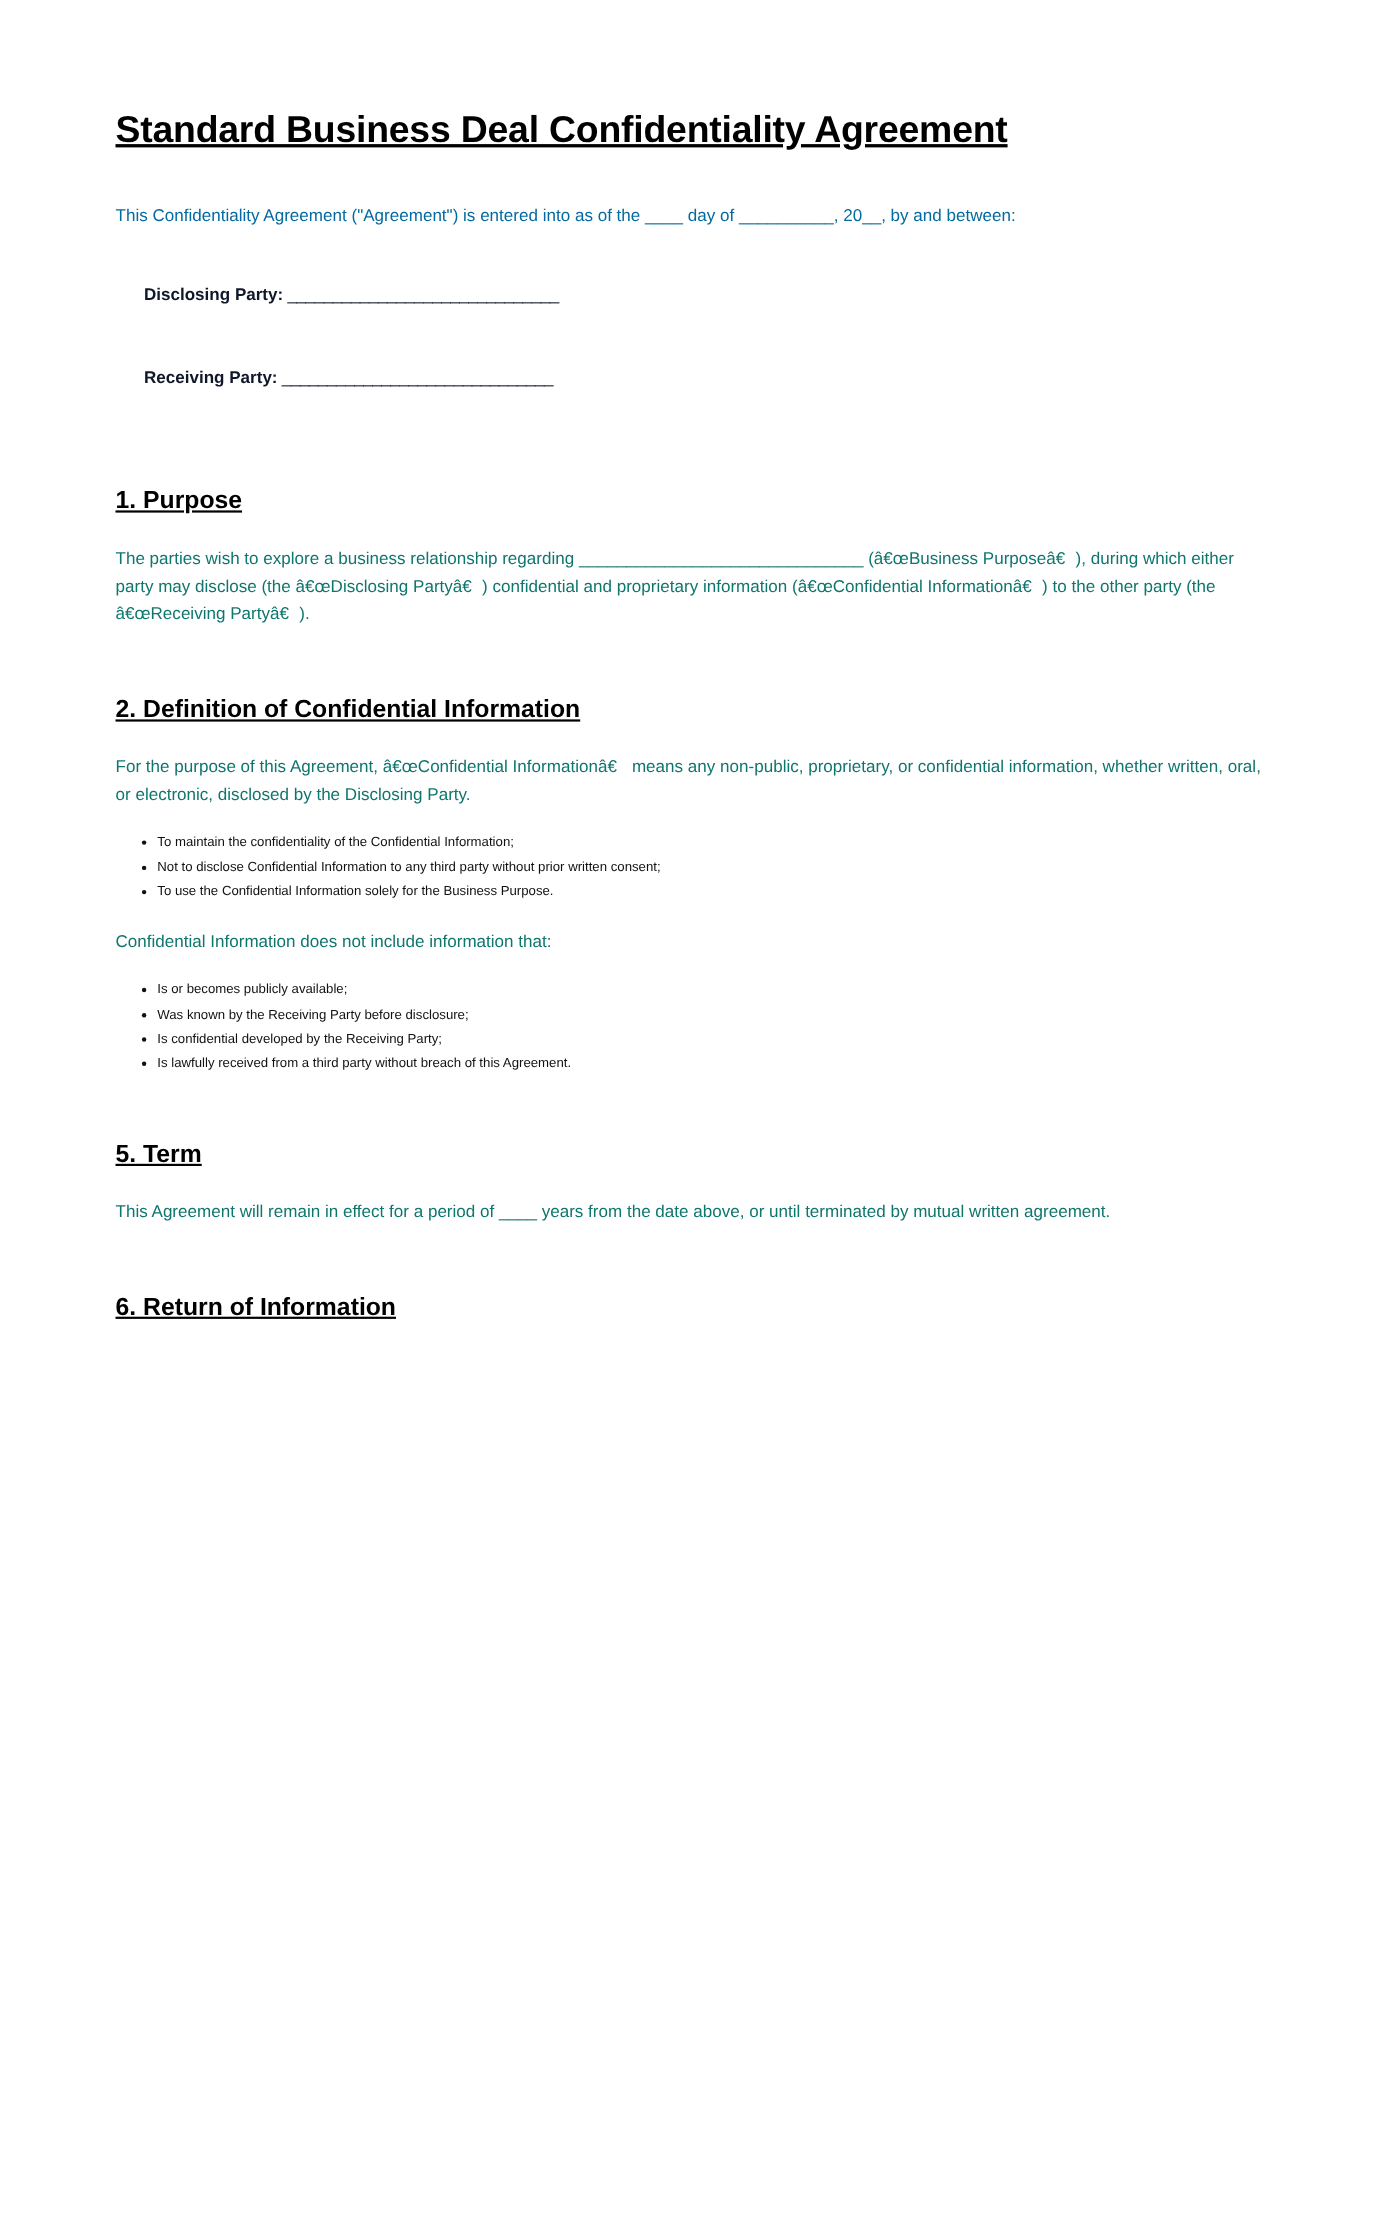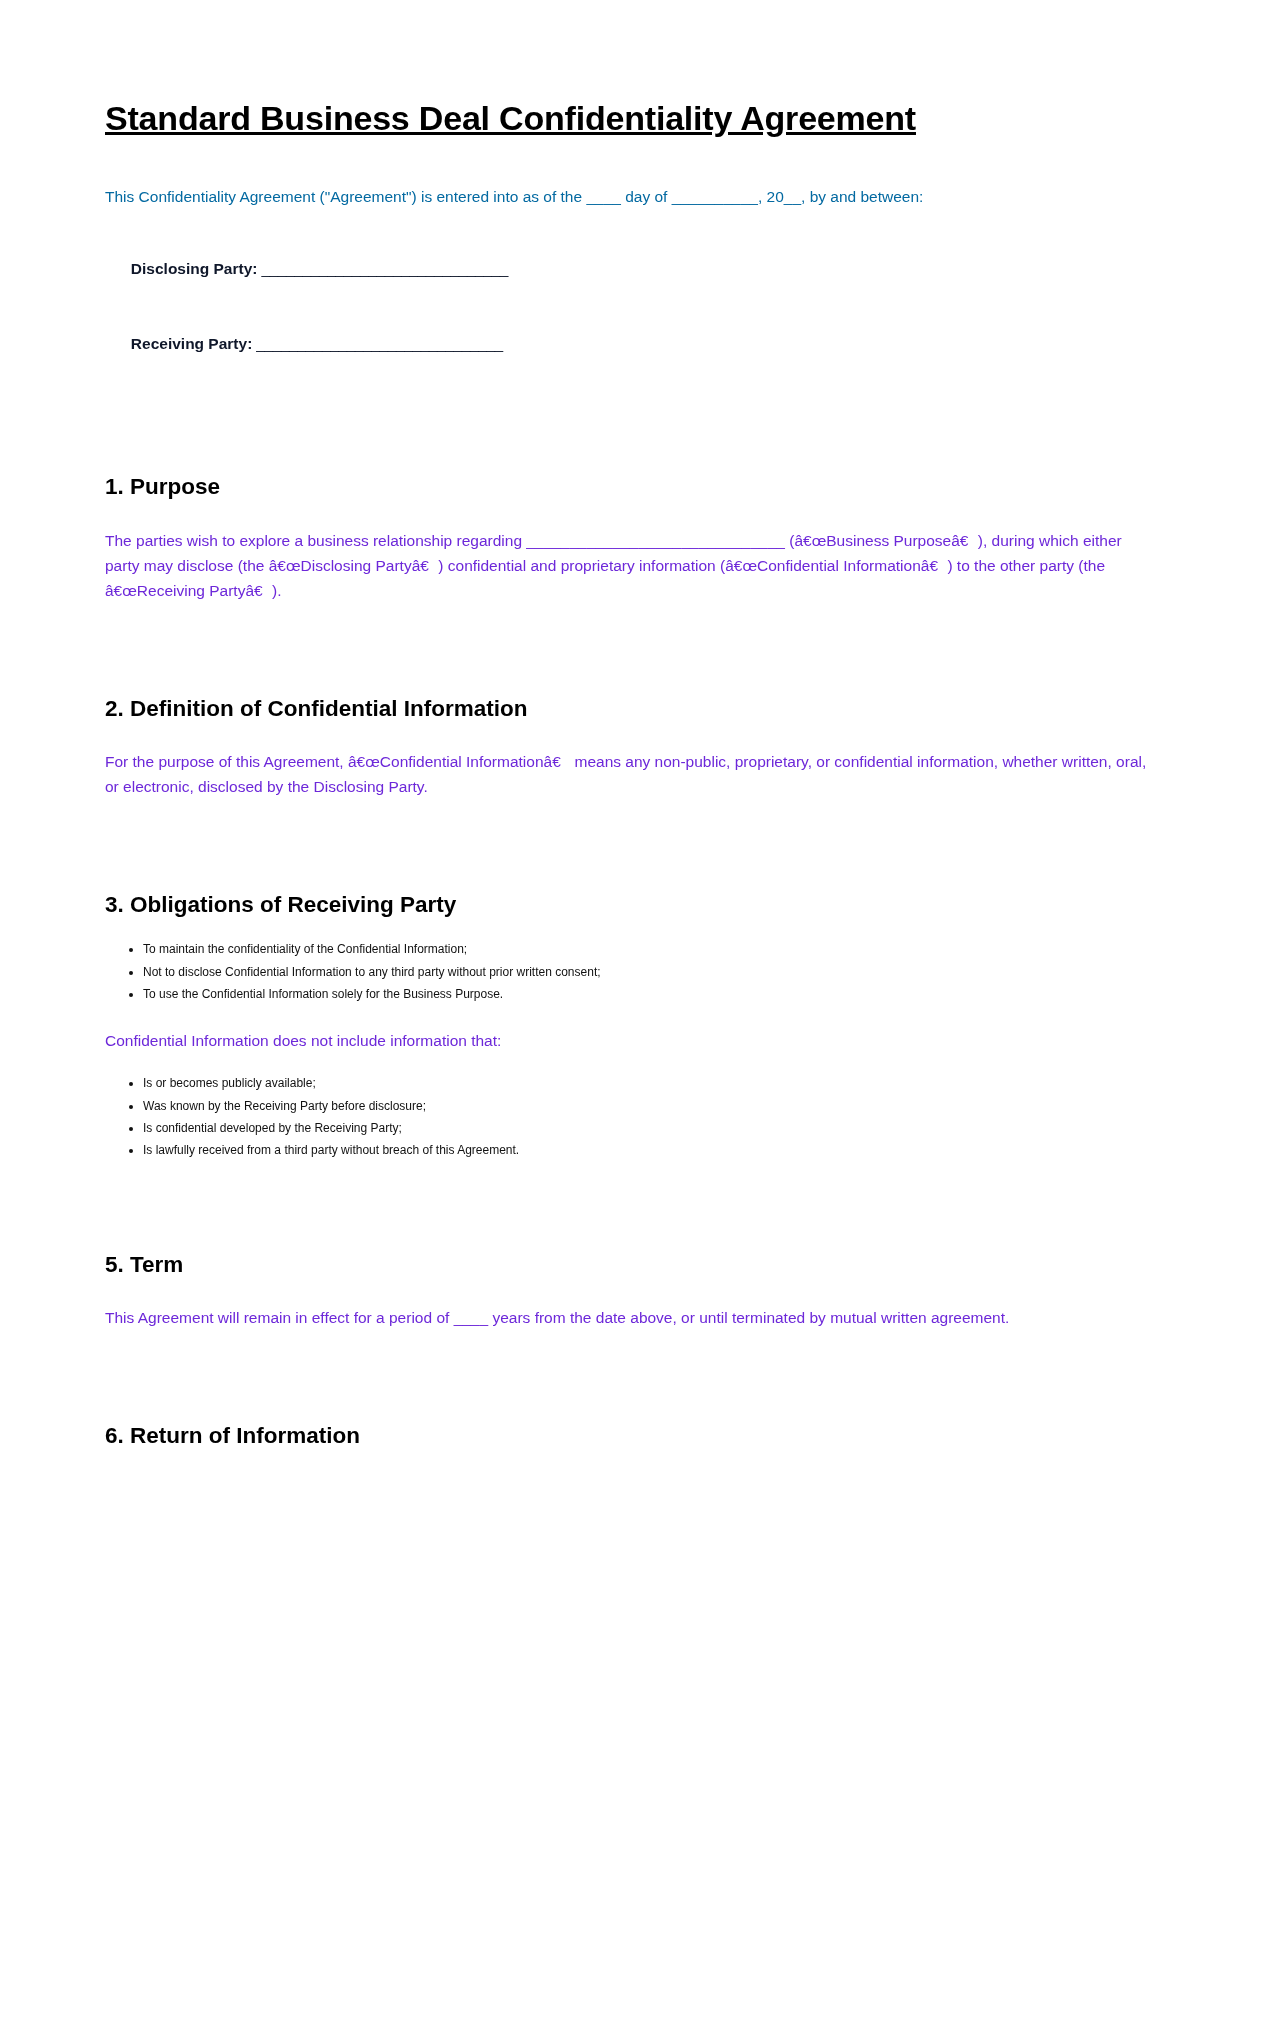--- a/index.html
+++ b/index.html
@@ -47,28 +47,29 @@
     white-space: pre;
   }
   .party-line .fill {
     font-weight: normal;
     letter-spacing: -0.4px;
   }
   h2.section-heading {
     font-size: 22.5px;
     font-weight: bold;
     line-height: 1.25;
-    margin: 92px 0 0 0;
+    margin: 60px 0 0 0;
     color: #000;
+    text-decoration: underline;
   }
   .section-para {
     font-size: 15.5px;
     line-height: 1.62;
     margin: 26px 0 0 0;
-    color: #6d28d9;
+    color: #0f766e;
     max-width: 1055px;
   }
   ul.section-list {
     margin: 22px 0 0 0;
     padding-left: 38px;
     list-style-type: disc;
   }
   ul.section-list li {
     font-size: 12px;
     line-height: 1.36;
@@ -94,21 +95,20 @@
       <span>Receiving Party:</span><span class="fill"> ______________________________</span>
     </div>
   </div>
 
   <h2 class="section-heading">1. Purpose</h2>
   <p class="section-para">The parties wish to explore a business relationship regarding ______________________________ (â€œBusiness Purposeâ€), during which either party may disclose (the â€œDisclosing Partyâ€) confidential and proprietary information (â€œConfidential Informationâ€) to the other party (the â€œReceiving Partyâ€).</p>
 
   <h2 class="section-heading">2. Definition of Confidential Information</h2>
   <p class="section-para">For the purpose of this Agreement, â€œConfidential Informationâ€ means any non-public, proprietary, or confidential information, whether written, oral, or electronic, disclosed by the Disclosing Party.</p>
 
-  <h2 class="section-heading">3. Obligations of Receiving Party</h2>
   <ul class="section-list">
     <li>To maintain the confidentiality of the Confidential Information;</li>
     <li>Not to disclose Confidential Information to any third party without prior written consent;</li>
     <li>To use the Confidential Information solely for the Business Purpose.</li>
   </ul>
 
   <p class="section-para">Confidential Information does not include information that:</p>
   <ul class="section-list">
     <li>Is or becomes publicly available;</li>
     <li>Was known by the Receiving Party before disclosure;</li>

